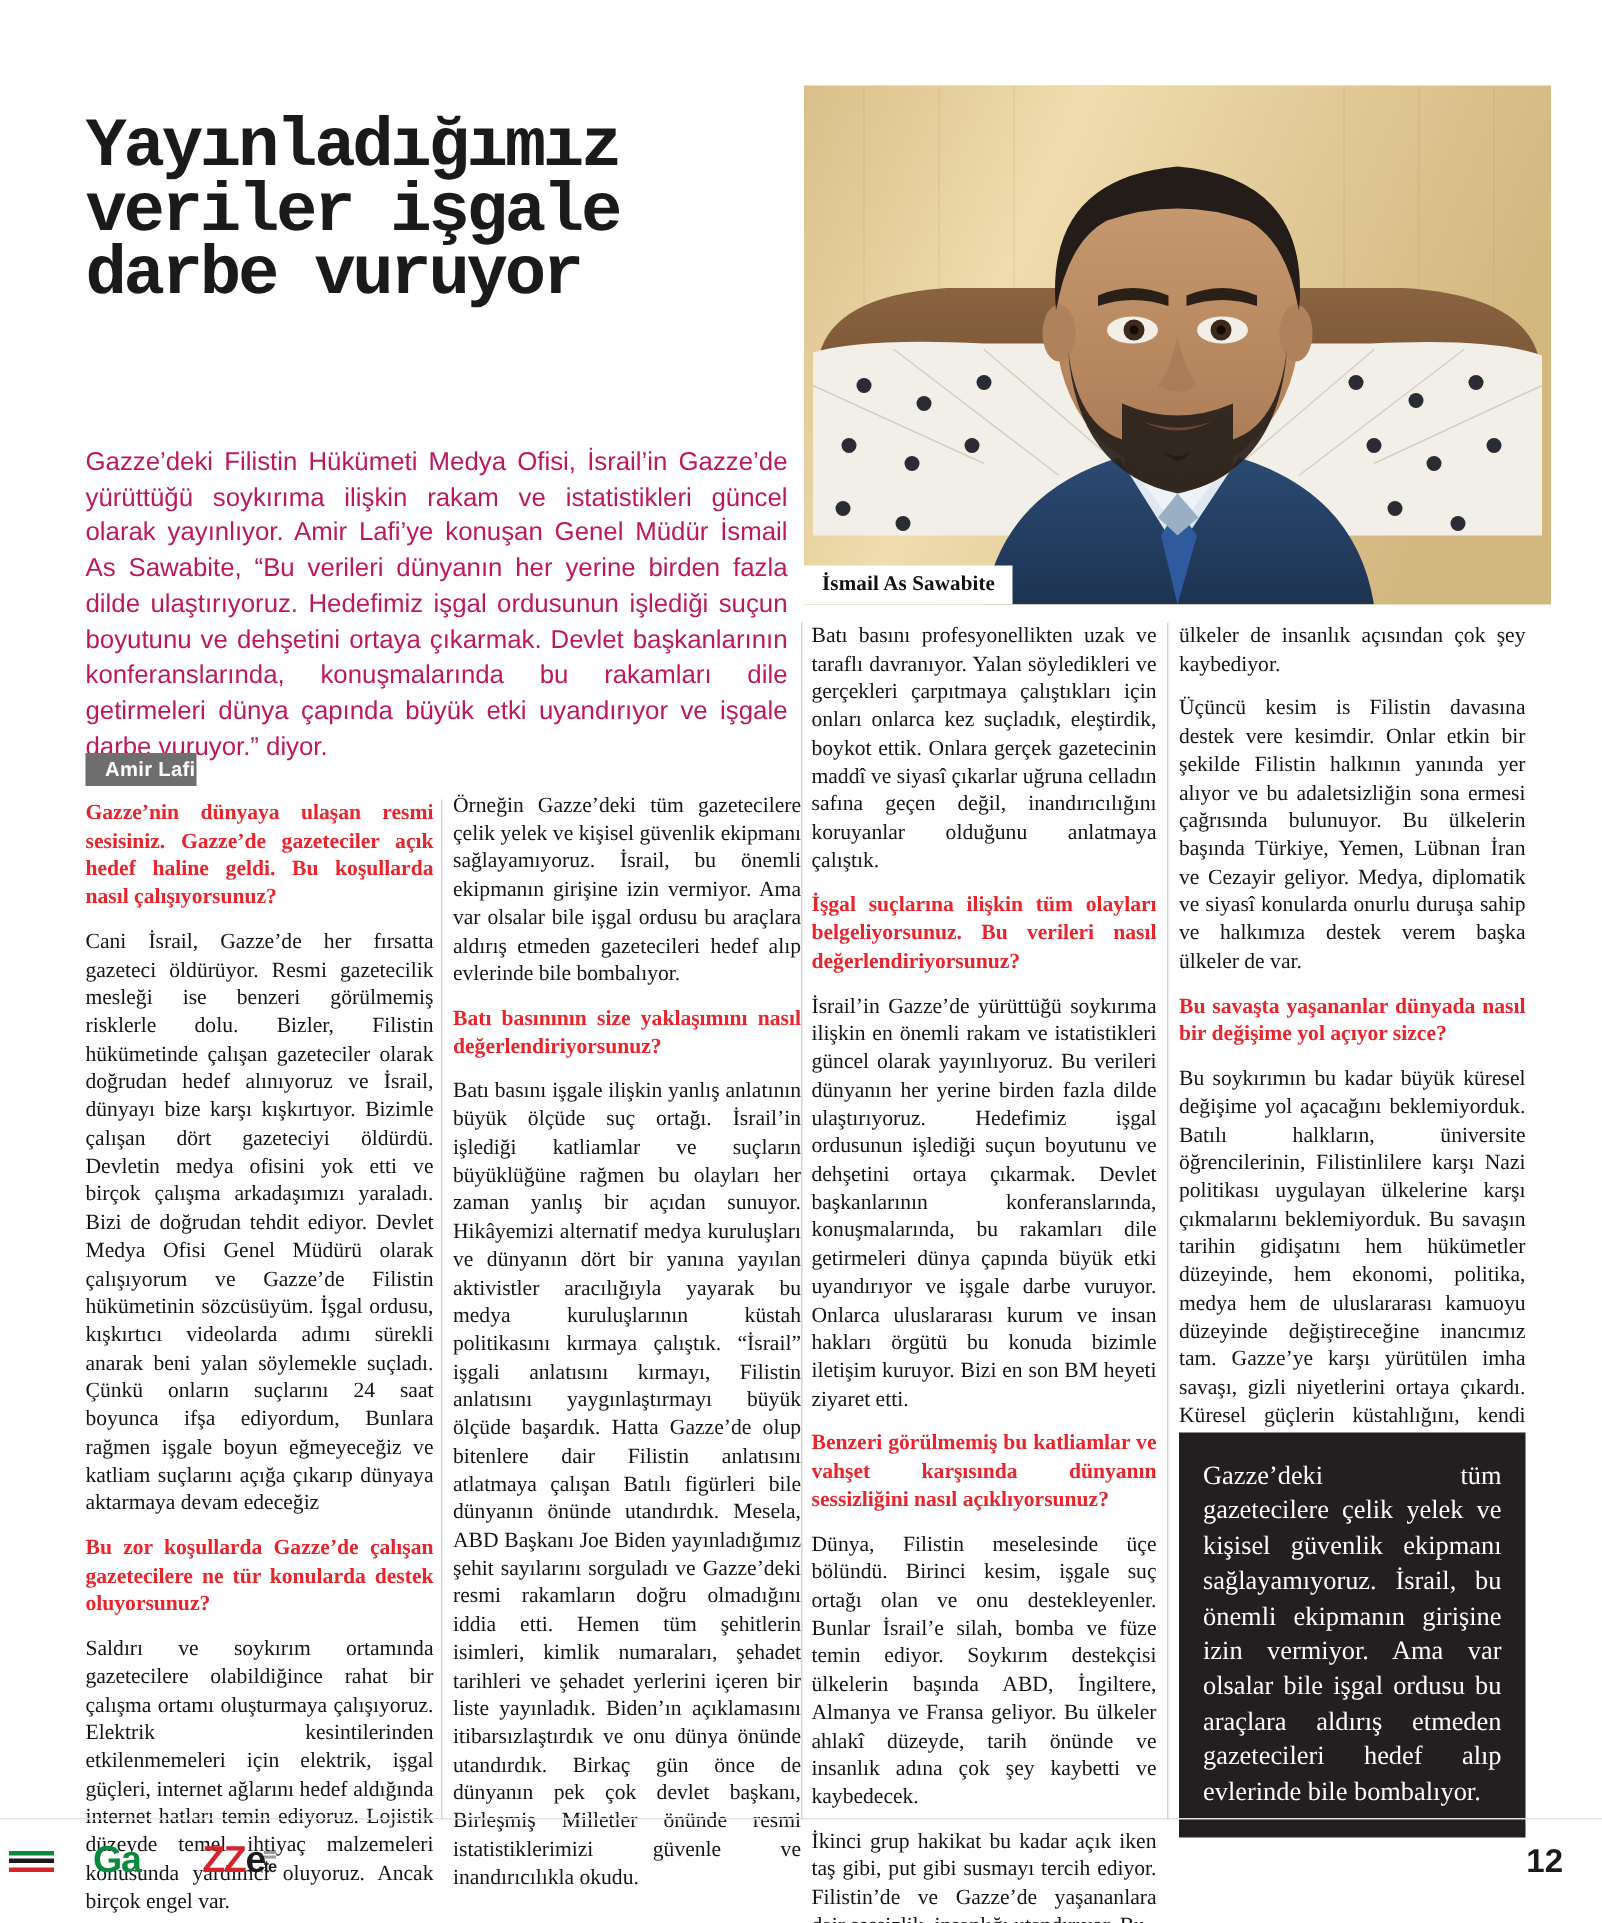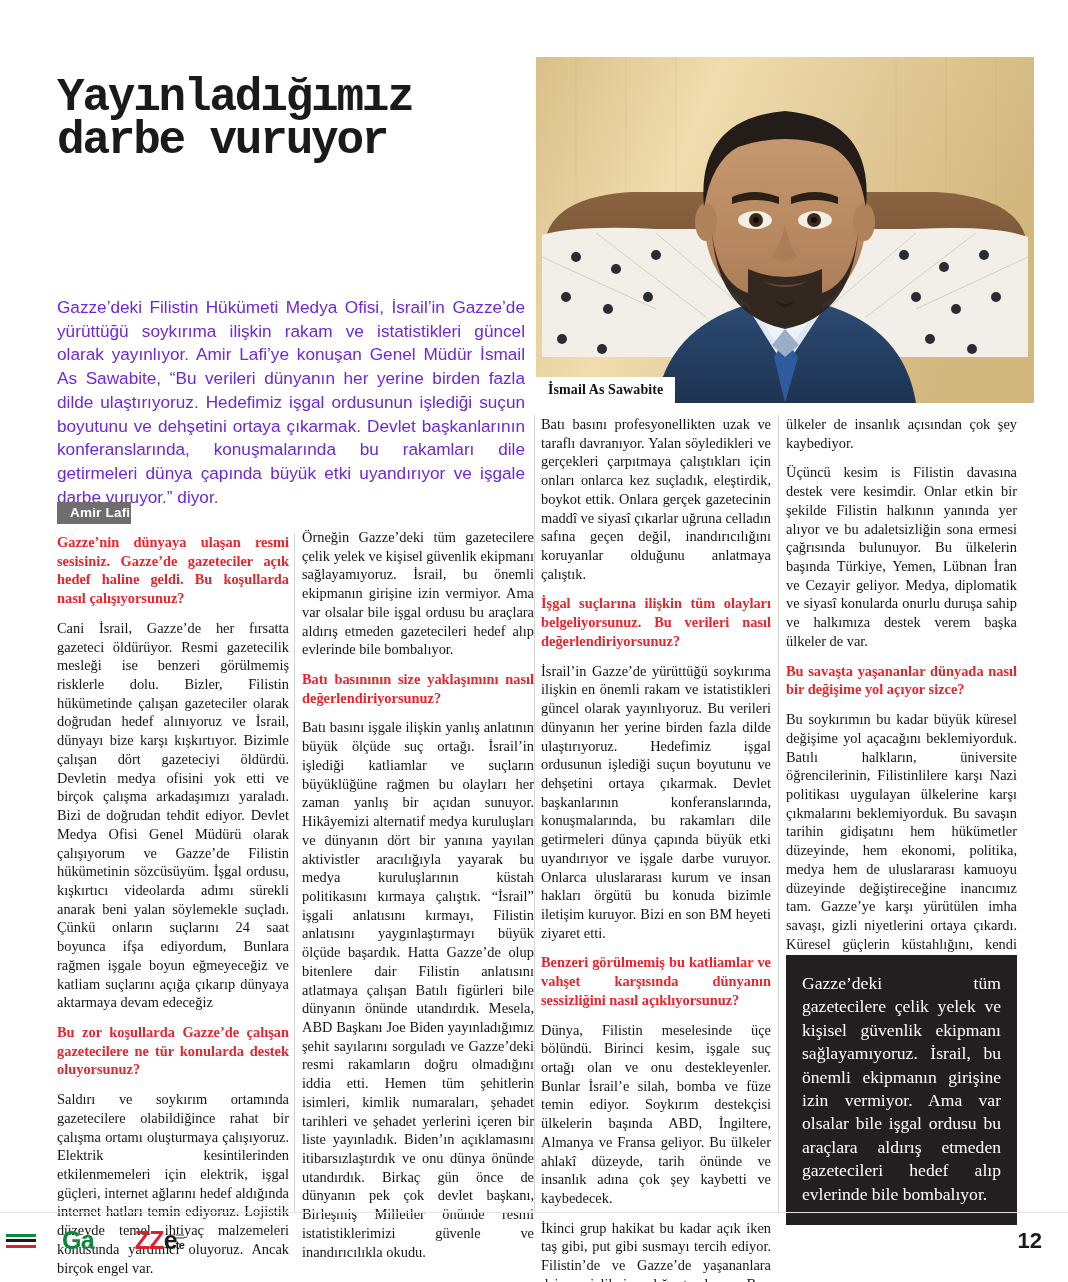--- a/index.html
+++ b/index.html
@@ -54,21 +54,21 @@
 
   
   .intro{
     position:absolute;
     left:57px;top:296px;
     width:468px;
     font-family:"Liberation Sans", sans-serif;
     font-size:17.2px;
     line-height:1.38;
     text-align:justify;
-    color:#6d28d9;
+    color:#be185d;
   }
 
   
   .byline{
     position:absolute;
     left:57px;top:502px;
     background:#6e6e6e;
     color:#ffffff;
     font-family:"Liberation Sans", sans-serif;
     font-weight:700;
@@ -179,20 +179,21 @@
     color:#1a1a1a;
   }
 </style>
 </head>
 <body>
 
 <div class="page">
 
   <h1 class="headline">
     <span class="hl-line">Yayınladığımız</span>
+    <span class="hl-line">veriler işgale</span>
     <span class="hl-line">darbe vuruyor</span>
   </h1>
 
   <div class="photo-wrap">
     <svg class="photo-svg" viewBox="0 0 498 346" preserveAspectRatio="xMidYMid slice">
       <defs>
         <linearGradient id="bgw" x1="0" y1="0" x2="1" y2="0.3">
           <stop offset="0%" stop-color="#d9c08a"></stop>
           <stop offset="35%" stop-color="#f0dcae"></stop>
           <stop offset="60%" stop-color="#e4cd9c"></stop>

